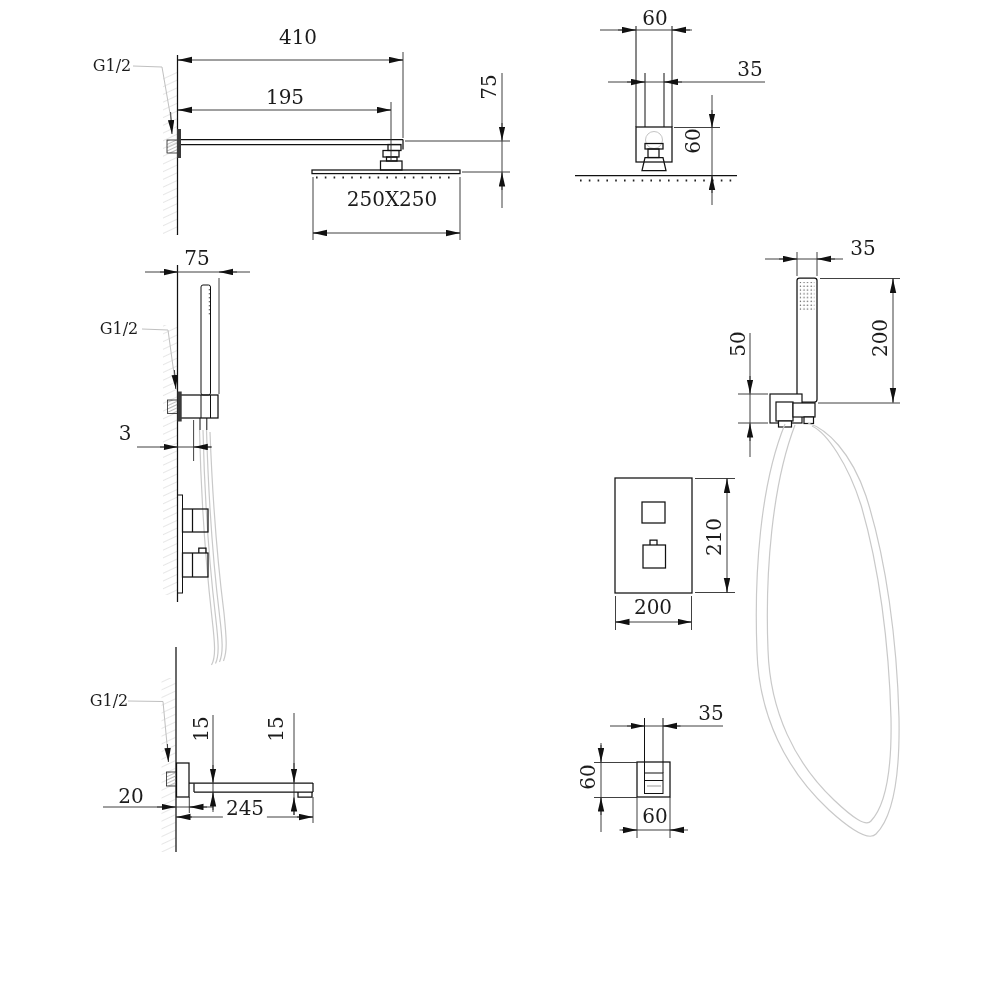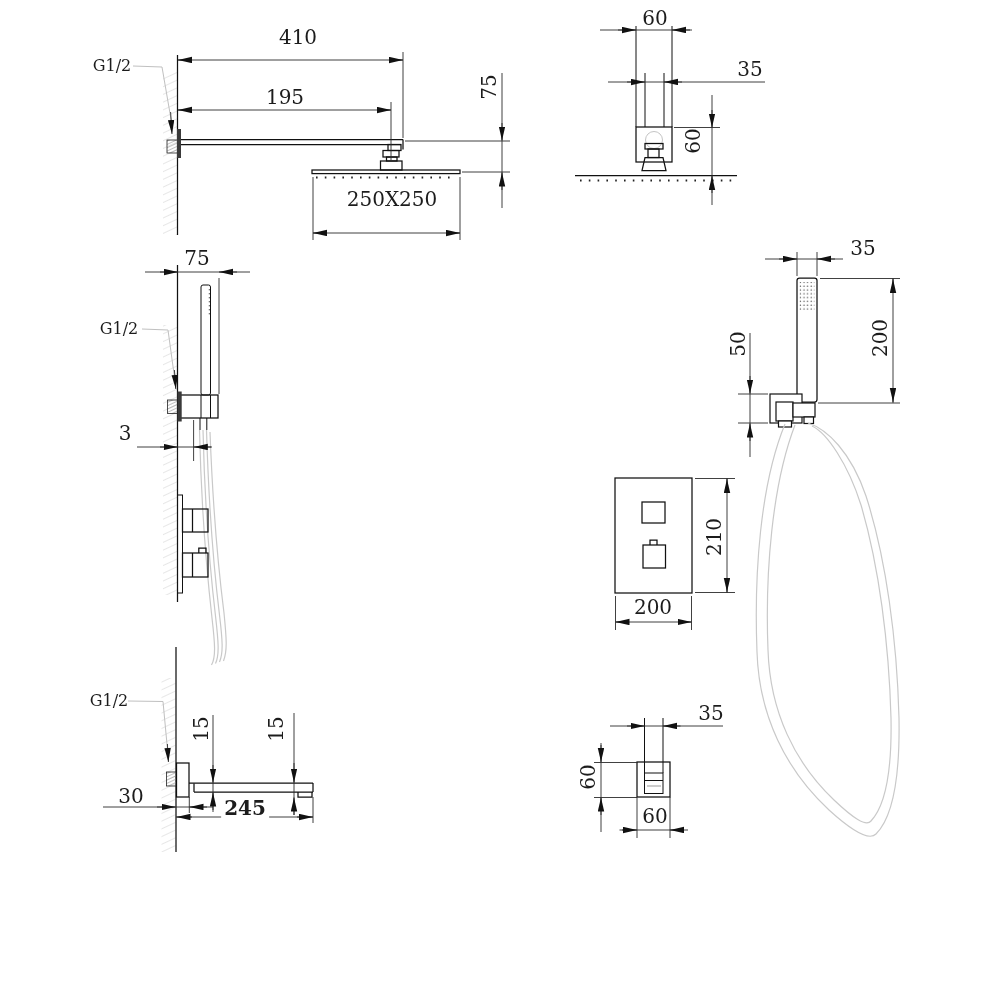--- a/index.html
+++ b/index.html
@@ -12,21 +12,21 @@
   .lt{stroke:#c0c0c0;stroke-width:1;fill:none;}
   .hose{stroke:#c9c9c9;stroke-width:1.2;fill:none;}
   .dark{fill:#3a3a3a;stroke:none;}
   .nozzle{stroke:#222;stroke-width:1.8;fill:none;stroke-dasharray:1.6 7.2;}
   .spray{stroke:#555;stroke-width:1;fill:none;stroke-dasharray:1.4 2.6;}
   .ghost{stroke:#c4c4c4;stroke-width:1;fill:none;}
   .lbl{position:absolute;font-size:20px;color:#1c1c1c;white-space:nowrap;line-height:1;
        transform:translate(-50%,-50%);}
   .rot{transform:translate(-50%,-50%) rotate(-90deg);}
   .small{font-size:16px;}
-  .bg{background:#ffffff;padding:0 3px;font-weight:bold;}
+  .bg{background:#ffffff;padding:0 3px;}
 </style>
 </head>
 <body>
 
 <div id="sheet">
 
 <svg id="linework" width="1000" height="1000" viewBox="0 0 1000 1000">
   <defs>
     <marker id="arr" markerUnits="userSpaceOnUse" markerWidth="15" markerHeight="8" refX="14" refY="3.2" orient="auto">
       <path d="M14,3.2 L0,0 L0,6.4 Z" fill="#111"></path>
@@ -314,20 +314,20 @@
 <div class="lbl" style="left:863px;top:248px">35</div>
 <div class="lbl rot" style="left:880px;top:338px">200</div>
 <div class="lbl rot" style="left:738px;top:344px">50</div>
 
 <div class="lbl rot" style="left:714px;top:537px">210</div>
 <div class="lbl" style="left:653px;top:607px">200</div>
 
 <div class="lbl small" style="left:109px;top:701px">G1/2</div>
 <div class="lbl rot" style="left:201px;top:729px">15</div>
 <div class="lbl rot" style="left:276px;top:729px">15</div>
-<div class="lbl" style="left:131px;top:796px">30</div>
+<div class="lbl" style="left:131px;top:796px">20</div>
 <div class="lbl bg" style="left:245px;top:808px">245</div>
 
 <div class="lbl" style="left:711px;top:713px">35</div>
 <div class="lbl rot" style="left:588px;top:777px">60</div>
 <div class="lbl" style="left:655px;top:816px">60</div>
 
 </div>
 
 </body></html>

